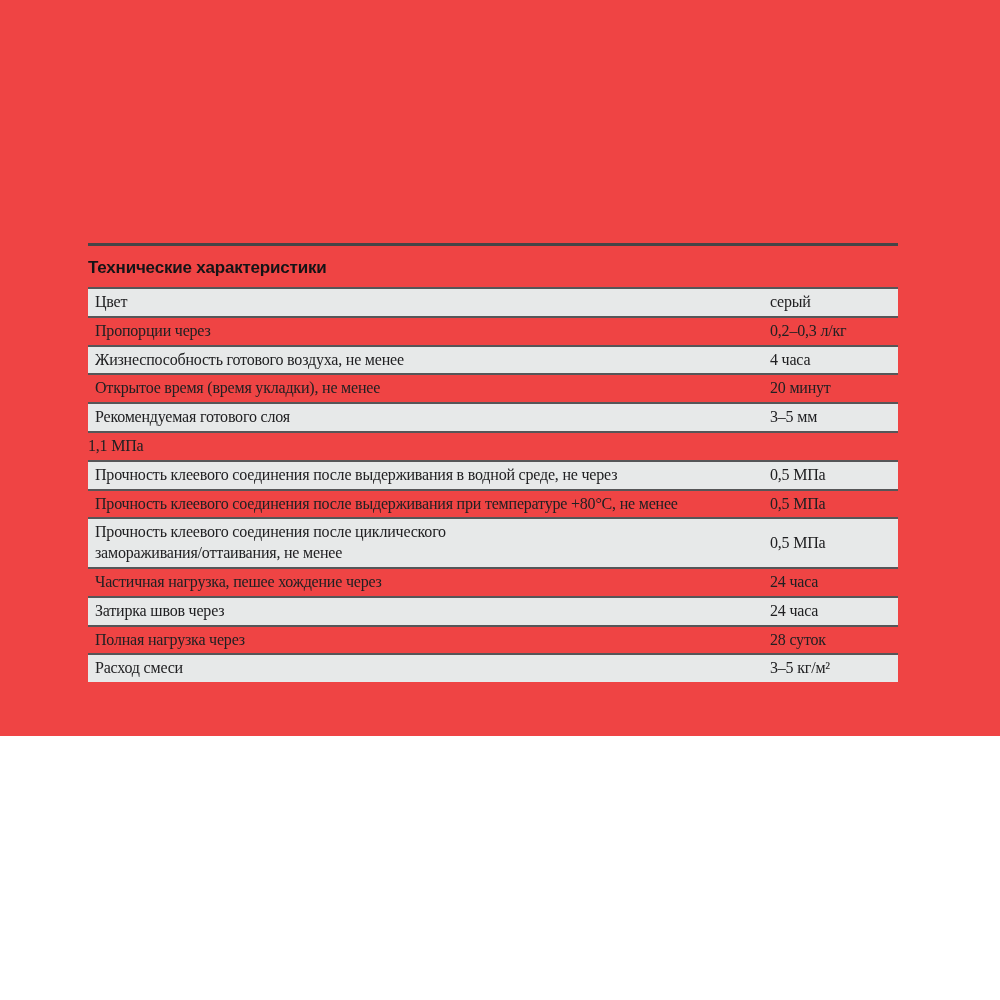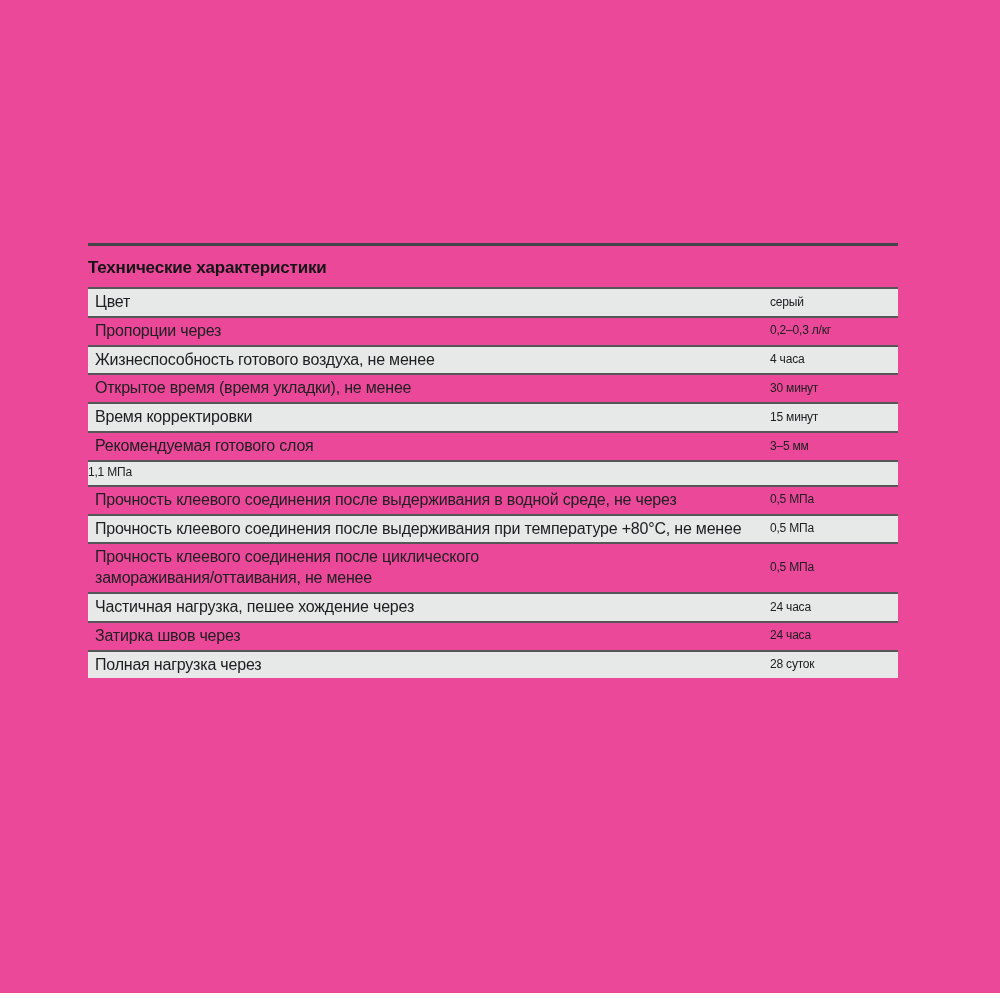--- a/index.html
+++ b/index.html
@@ -1,60 +1,60 @@
 <!DOCTYPE html>
 <html><head>
 <meta charset="utf-8">
 <style>
   html, body { margin: 0; padding: 0; background: #ffffff; }
   .page {
     position: relative;
     width: 1000px;
-    height: 993px;
-    background: #ec4899;
+    height: 736px;
+    background: #ef4444;
     font-family: "Liberation Sans", sans-serif;
     color: #1e1e1e;
     overflow: hidden;
   }
   .spec-table {
     position: absolute;
     left: 88px;
     top: 243px;
     width: 810px;
     border-top: 3px solid #454547;
   }
   .table-title {
     font-size: 17px;
     font-weight: bold;
     color: #141416;
     padding: 12px 0 9px 0;
     letter-spacing: -0.2px;
   }
-  .rows { width: 100%; }
+  .rows { width: 100%; font-family: Liberation Serif, serif; }
   .row {
     display: flex;
     align-items: center;
     border-top: 2px solid #565658;
     min-height: 25px;
     box-sizing: border-box;
   }
   .rows .row:nth-child(odd) { background: #e7e9e9; }
   .row .label {
     flex: 1 1 auto;
     font-size: 16px;
     line-height: 1.3;
     padding: 3px 8px 3px 7px;
     white-space: pre-line;
     letter-spacing: -0.2px;
     color: #202022;
   }
   .row .value {
     flex: 0 0 128px;
     width: 128px;
-    font-size: 12px;
+    font-size: 16px;
     line-height: 1.3;
     padding: 3px 0;
     letter-spacing: -0.2px;
     color: #202022;
   }
 </style>
 </head>
 <body>
 
 <div class="page">
@@ -68,25 +68,21 @@
       <div class="row">
         <div class="label">Пропорции через</div>
         <div class="value">0,2–0,3 л/кг</div>
       </div>
       <div class="row">
         <div class="label">Жизнеспособность готового воздуха, не менее</div>
         <div class="value">4 часа</div>
       </div>
       <div class="row">
         <div class="label">Открытое время (время укладки), не менее</div>
-        <div class="value">30 минут</div>
-      </div>
-      <div class="row">
-        <div class="label">Время корректировки</div>
-        <div class="value">15 минут</div>
+        <div class="value">20 минут</div>
       </div>
       <div class="row">
         <div class="label">Рекомендуемая готового слоя</div>
         <div class="value">3–5 мм</div>
       </div>
       <div class="row">
         <div class="value">1,1 МПа</div>
       </div>
       <div class="row">
         <div class="label">Прочность клеевого соединения после выдерживания в водной среде, не через</div>
@@ -106,15 +102,19 @@
         <div class="value">24 часа</div>
       </div>
       <div class="row">
         <div class="label">Затирка швов через</div>
         <div class="value">24 часа</div>
       </div>
       <div class="row">
         <div class="label">Полная нагрузка через</div>
         <div class="value">28 суток</div>
       </div>
+      <div class="row">
+        <div class="label">Расход смеси</div>
+        <div class="value">3–5 кг/м²</div>
+      </div>
     </div>
   </div>
 </div>
 
 </body></html>

